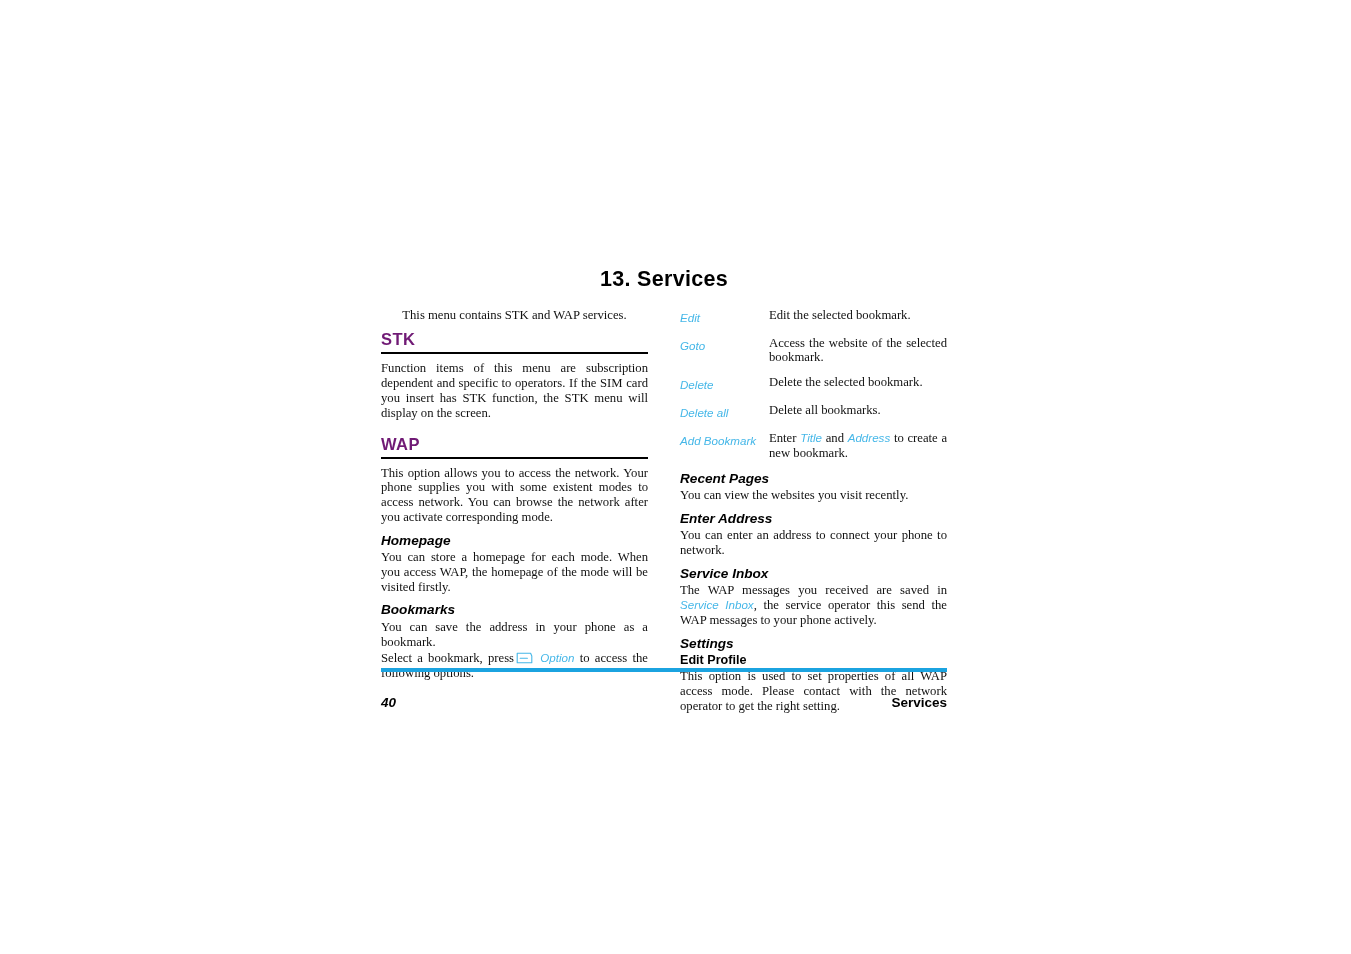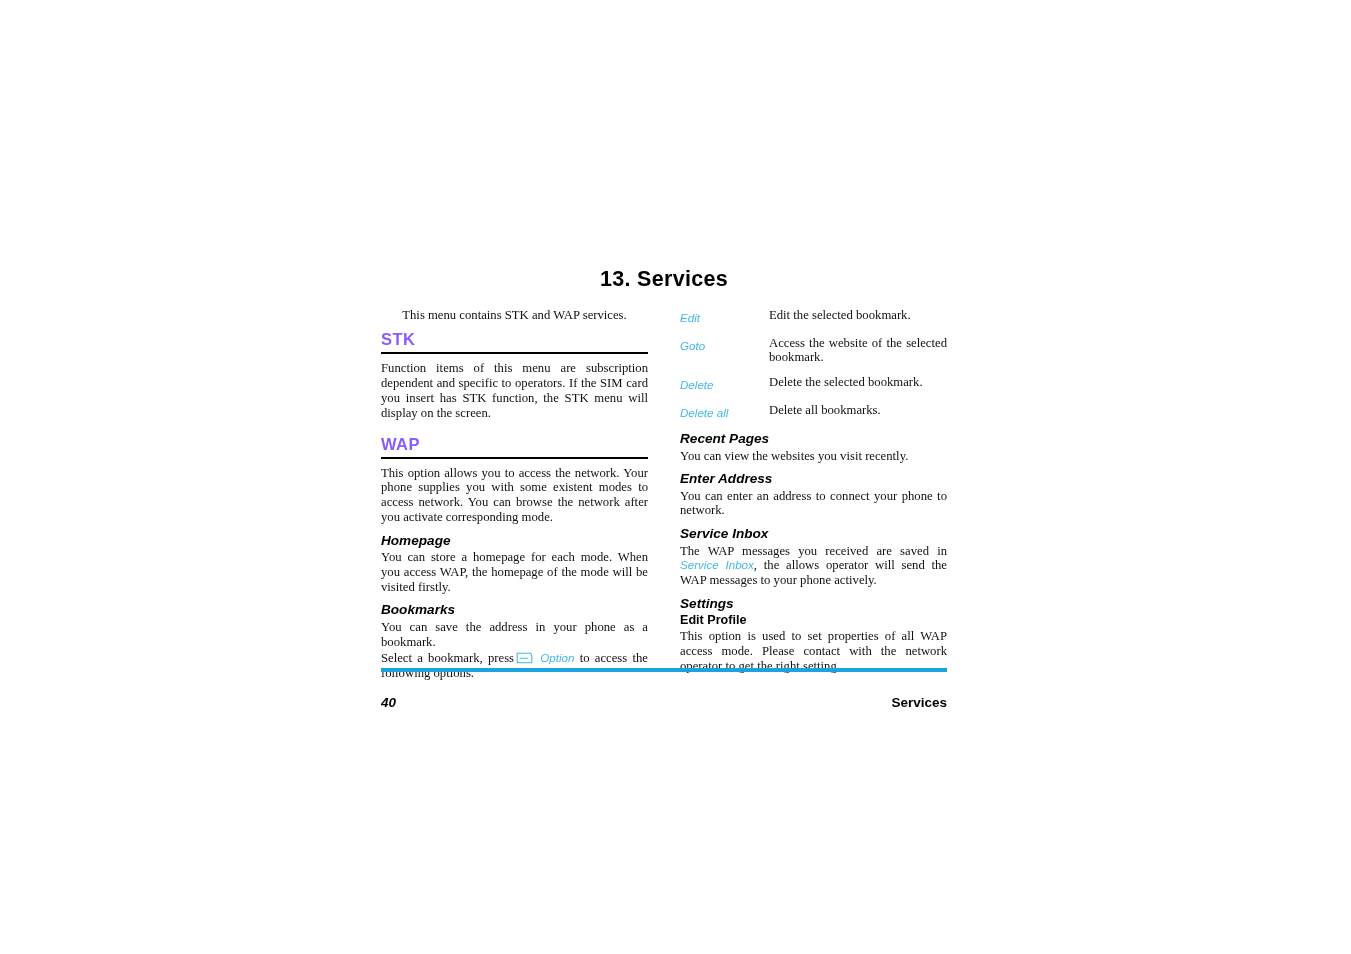--- a/index.html
+++ b/index.html
@@ -72,21 +72,21 @@
     margin-bottom: 8px;
   }
   p.body + p.body { margin-top: 0; }
 
   
   .h1 {
     font-family: "Liberation Sans", sans-serif;
     font-weight: bold;
     font-size: 16.5px;
     letter-spacing: 0.4px;
-    color: #8b5cf6;
+    color: #701a75;
     margin: 6px 0 0 0;
     line-height: 1.15;
   }
   .h1-rule {
     height: 2px;
     background: #000000;
     margin: 3px 0 7px 0;
     width: 100%;
   }
 
@@ -248,31 +248,37 @@
                 <span class="ui">Delete</span>
               </td>
               <td class="desc">Delete the selected bookmark.</td>
             </tr>
             <tr>
               <td class="term">
                 <span class="ui">Delete all</span>
               </td>
               <td class="desc">Delete all bookmarks.</td>
             </tr>
+            <tr>
+              <td class="term">
+                <span class="ui">Add Bookmark</span>
+              </td>
+              <td class="desc"><span>Enter</span> <span class="ui">Title</span> <span>and</span> <span class="ui">Address</span> <span>to create a new bookmark.</span></td>
+            </tr>
           </tbody>
         </table>
 
         <div class="h2 tight">Recent Pages</div>
         <p class="body" style="text-align:left;">You can view the websites you visit recently.</p>
 
         <div class="h2 tight">Enter Address</div>
         <p class="body">You can enter an address to connect your phone to network.</p>
 
         <div class="h2 tight">Service Inbox</div>
-        <p class="body"><span>The WAP messages you received are saved in</span> <span class="ui">Service Inbox</span><span>, the allows operator will send the WAP messages to your phone actively.</span></p>
+        <p class="body"><span>The WAP messages you received are saved in</span> <span class="ui">Service Inbox</span><span>, the service operator this send the WAP messages to your phone actively.</span></p>
 
         <div class="h2 tight">Settings</div>
         <div class="h3">Edit Profile</div>
         <p class="body">This option is used to set properties of all WAP access mode. Please contact with the network operator to get the right setting.</p>
 
       </div>
 
     </div>
   </div>
 

